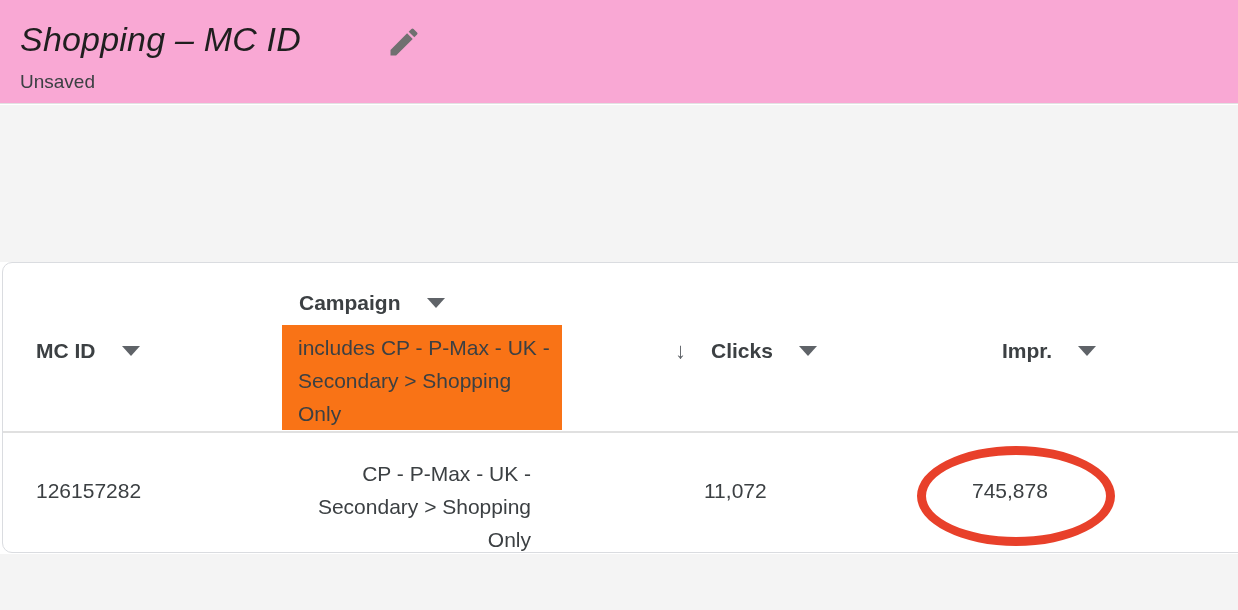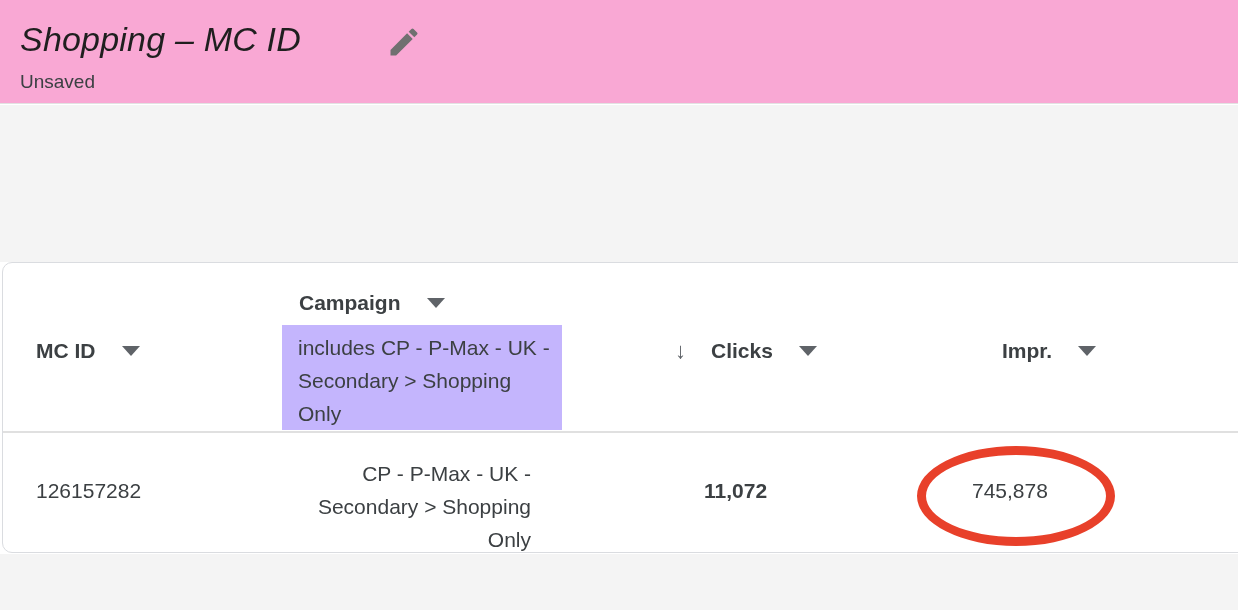--- a/index.html
+++ b/index.html
@@ -149,21 +149,21 @@
     font-weight: 400;
     line-height: 1;
   }
 
   .filter-chip {
     position: absolute;
     left: 282px;
     top: 325px;
     width: 280px;
     height: 105px;
-    background: #c4b5fd;
+    background: #f97316;
     box-sizing: border-box;
     padding: 6px 4px 0 16px;
     font-size: 21px;
     line-height: 33px;
     color: #3c4043;
     cursor: pointer;
   }
 
   
   .data-row {
@@ -174,21 +174,21 @@
     height: 119px;
   }
   .cell {
     position: absolute;
     font-size: 21px;
     color: #3c4043;
     line-height: 33px;
   }
   .cell-mcid   { left: 33px;  top: 41px; }
   .cell-camp   { left: 298px; top: 24px; width: 230px; text-align: right; }
-  .cell-clicks { left: 701px; top: 41px; font-weight: bold; }
+  .cell-clicks { left: 701px; top: 41px; }
   .cell-impr   { left: 969px; top: 41px; }
 
   
   .annotation-ellipse {
     position: absolute;
     left: 917px;
     top: 446px;
     width: 198px;
     height: 100px;
     border: 9px solid #e8402a;

